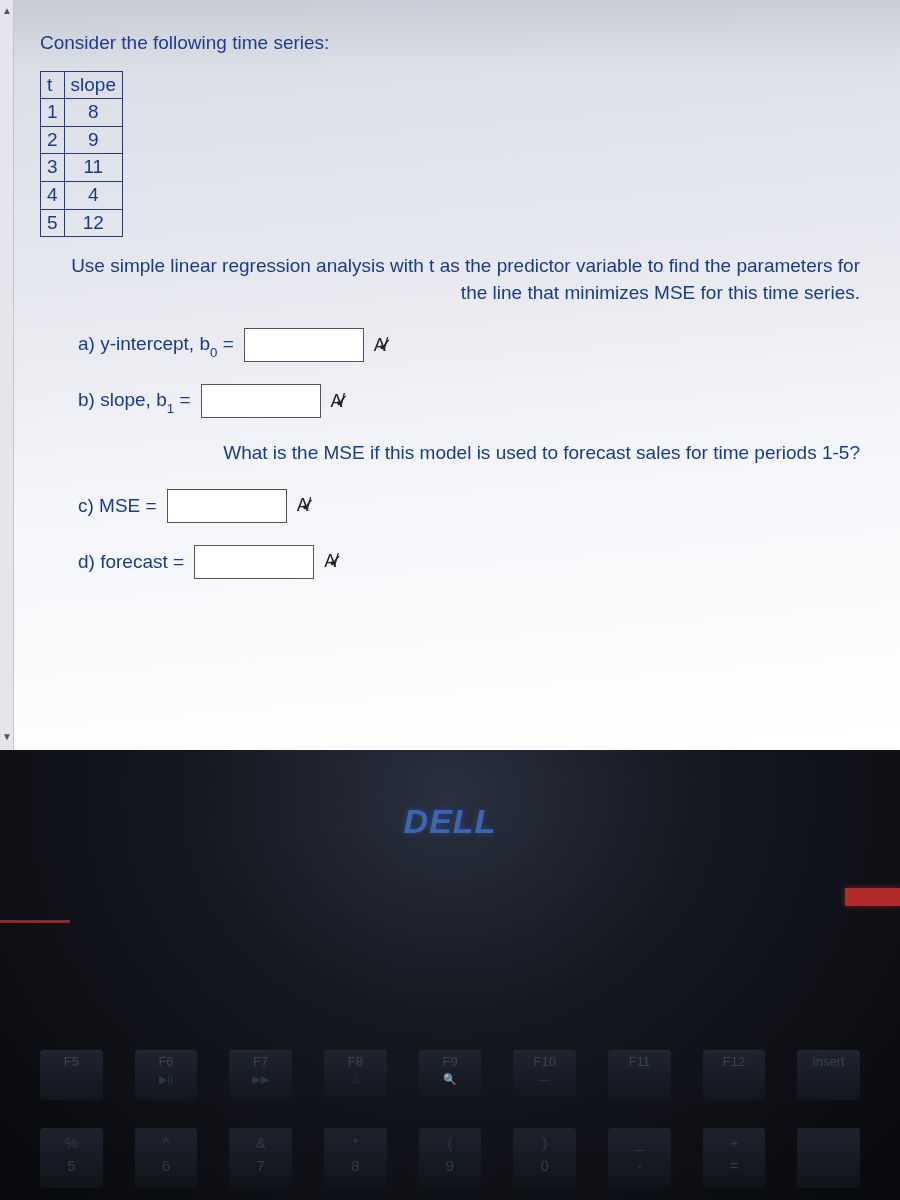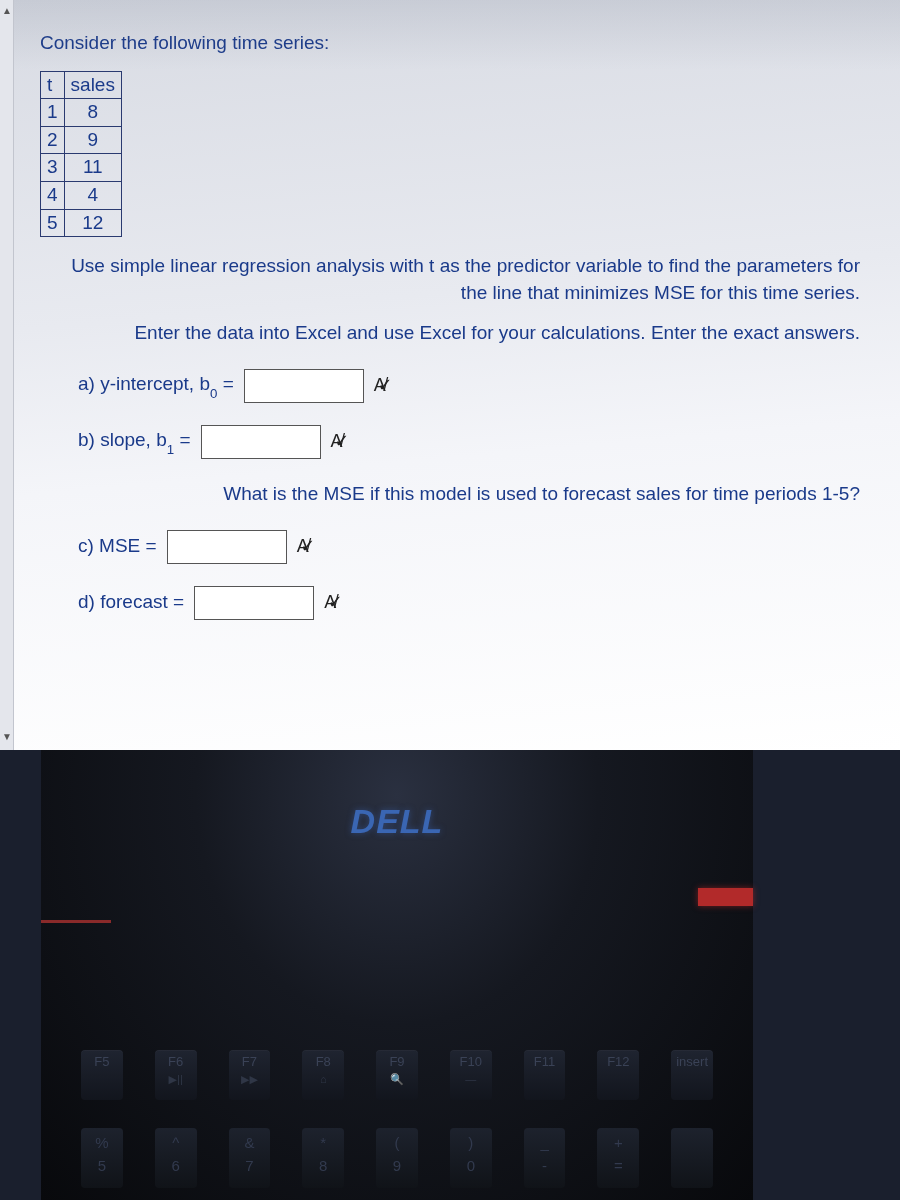--- a/index.html
+++ b/index.html
@@ -61,25 +61,24 @@
     padding: 2px 6px;
   }
   .check-icon {
     font-family: Arial, sans-serif;
     font-size: 18px;
     color: #222;
     letter-spacing: -6px;
     user-select: none;
   }
   .laptop-area {
-    width: 712px;
+    width: 900px;
     height: 450px;
     background: radial-gradient(ellipse at 50% 10%, #2a3040 0%, #151820 40%, #08090c 100%);
     position: relative;
-    margin-left: 41px;
   }
   .logo {
     position: absolute;
     left: 50%;
     top: 52px;
     transform: translateX(-50%);
     font-family: Arial, sans-serif;
     font-weight: bold;
     font-style: italic;
     font-size: 34px;
@@ -170,21 +169,21 @@
     <span class="arrow" style="top:4px;">▲</span>
     <span class="arrow" style="top:730px;">▼</span>
   </div>
 
   <p class="intro">Consider the following time series:</p>
 
   <table class="data">
     <tbody>
         <tr>
       <th>t</th>
-      <th>sales</th>
+      <th>slope</th>
     </tr>
     <tr>
           <td>1</td>
           <td class="val">8</td>
         </tr>
     <tr>
           <td>2</td>
           <td class="val">9</td>
         </tr>
     <tr>
@@ -196,21 +195,20 @@
           <td class="val">4</td>
         </tr>
     <tr>
           <td>5</td>
           <td class="val">12</td>
         </tr>
   </tbody>
     </table>
 
   <p class="para">Use simple linear regression analysis with t as the predictor variable to find the parameters for the line that minimizes MSE for this time series.</p>
-  <p class="para">Enter the data into Excel and use Excel for your calculations. Enter the exact answers.</p>
 
   <div class="qrow">
     <span class="label">
       <span>a) y-intercept, b</span><span class="sub">0</span><span> =</span>
     </span>
     <input class="ans" type="text" style="">
     <span class="check-icon">A̸ ✓</span>
   </div>
 
   <div class="qrow">

